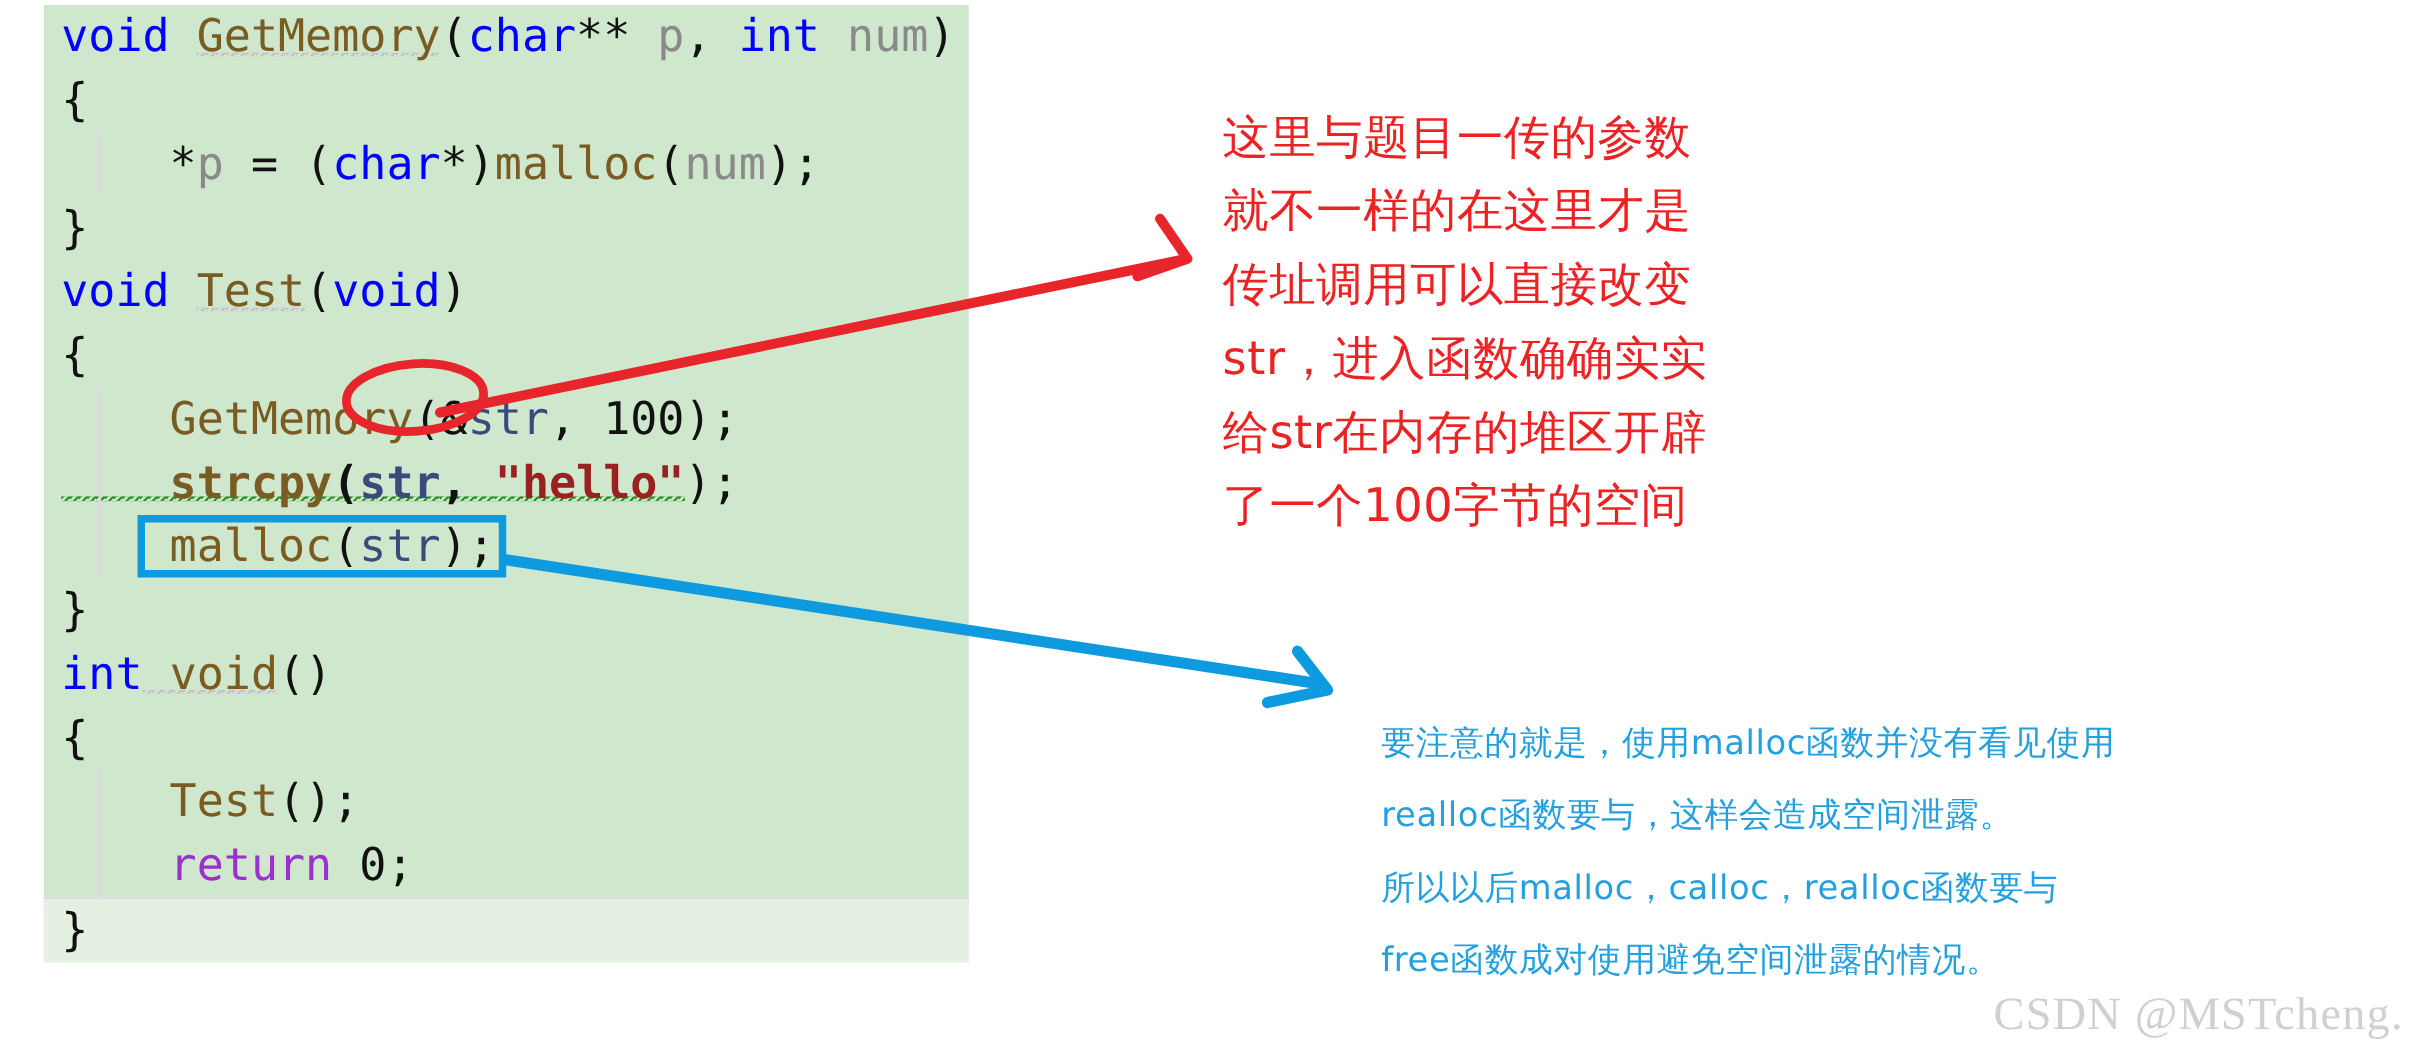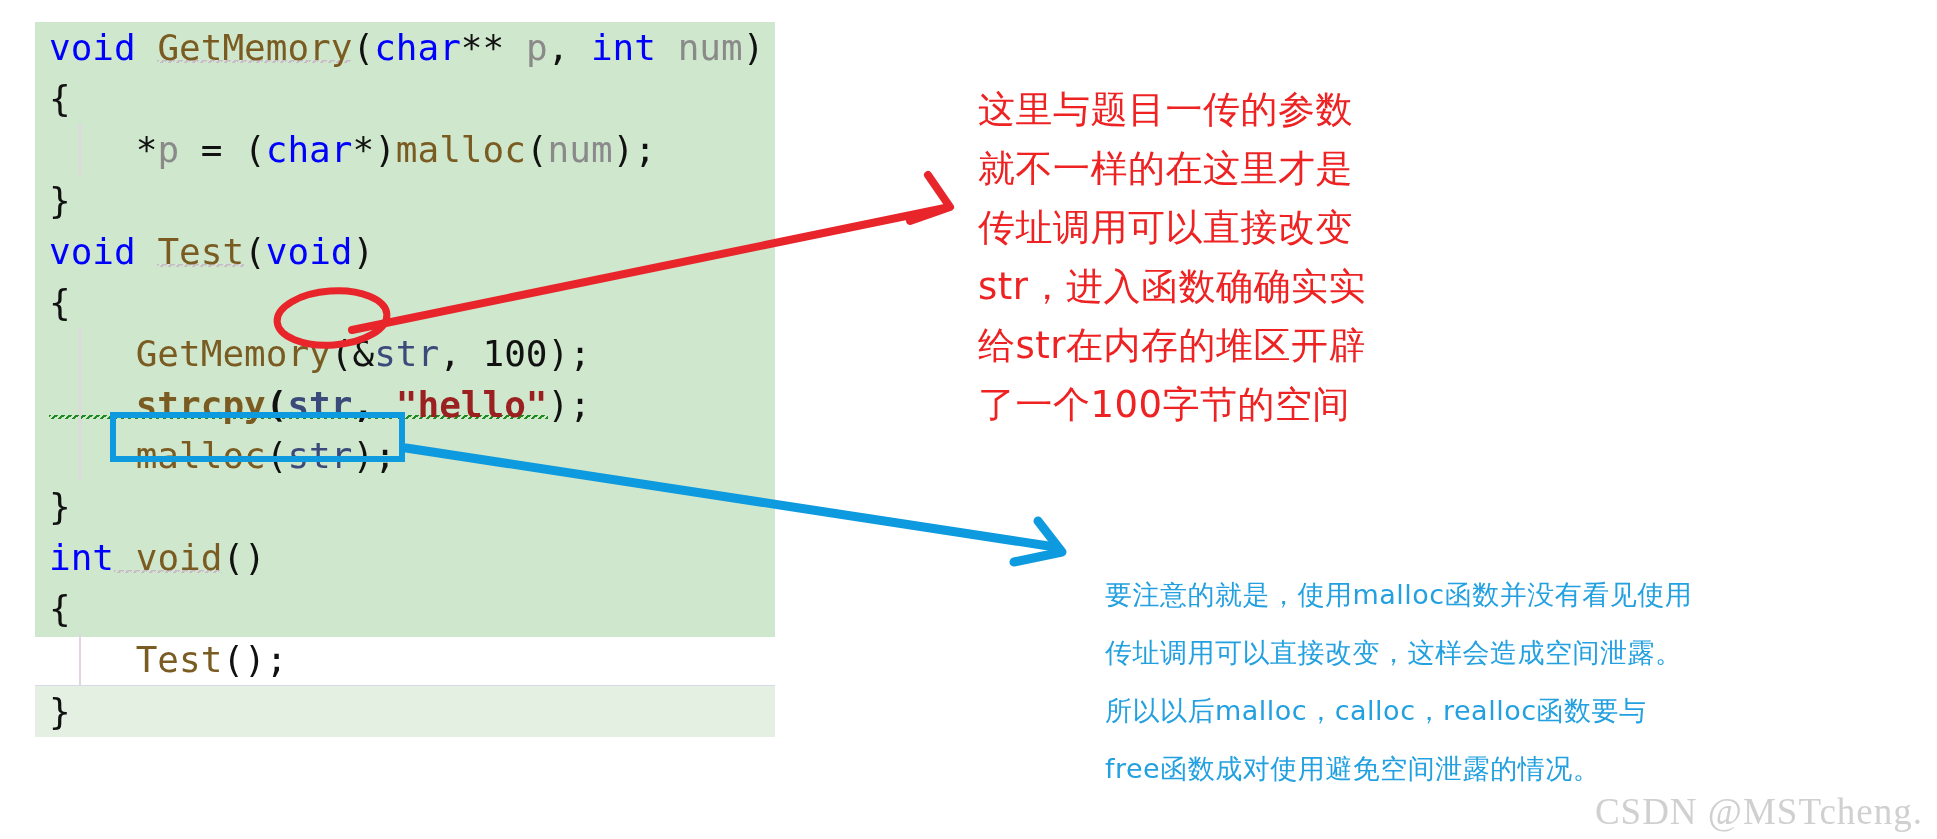--- a/index.html
+++ b/index.html
@@ -13,23 +13,23 @@
     height: 839px;
     background: #ffffff;
     overflow: hidden;
     font-family: "Liberation Sans", sans-serif;
   }
 
   
   #code-block {
     position: absolute;
     left: 35px;
-    top: 22px;
+    top: 4px;
     width: 740px;
-    height: 615px;
+    height: 721px;
     background: #cfe7cd;
     box-sizing: border-box;
   }
   .code-line {
     position: relative;
     height: 51px;
     line-height: 51px;
     font-family: "DejaVu Sans Mono", "Liberation Mono", monospace;
     font-size: 36px;
     white-space: pre;
@@ -155,20 +155,21 @@
     <div class="code-line"><span class="indent-guide"></span><span class="fn">    malloc</span><span class="plain">(</span><span class="var">str</span><span class="plain">);</span></div>
 
     <div class="code-line"><span class="plain">}</span></div>
 
     <div class="code-line"><span class="kw">int</span><span class="fn squiggle-name"> void</span><span class="plain">()</span></div>
 
     <div class="code-line"><span class="plain">{</span></div>
 
     <div class="code-line"><span class="indent-guide"></span><span class="fn">    Test</span><span class="plain">();</span></div>
 
+    <div class="code-line"><span class="indent-guide"></span><span class="kw-purple">    return</span><span class="plain"> 0</span><span class="plain">;</span></div>
 
     <div class="code-line current"><span class="plain">}</span></div>
 
   </div>
 
   <div id="blue-rect"></div>
 
   <svg id="overlay" width="1937" height="839" viewBox="0 0 1937 839">
 
     <ellipse cx="332" cy="318" rx="55" ry="27" fill="none" stroke="#e8252a" stroke-width="7" transform="rotate(-4 332 318)"></ellipse>
@@ -184,20 +185,20 @@
     <div>这里与题目一传的参数</div>
     <div>就不一样的在这里才是</div>
     <div>传址调用可以直接改变</div>
     <div>str，进入函数确确实实</div>
     <div>给str在内存的堆区开辟</div>
     <div>了一个100字节的空间</div>
   </div>
 
   <div id="blue-note">
     <div>要注意的就是，使用malloc函数并没有看见使用</div>
-    <div>传址调用可以直接改变，这样会造成空间泄露。</div>
+    <div>realloc函数要与，这样会造成空间泄露。</div>
     <div>所以以后malloc，calloc，realloc函数要与</div>
     <div>free函数成对使用避免空间泄露的情况。</div>
   </div>
 
   <div id="watermark">CSDN @MSTcheng.</div>
 
 </div>
 
 </body></html>

